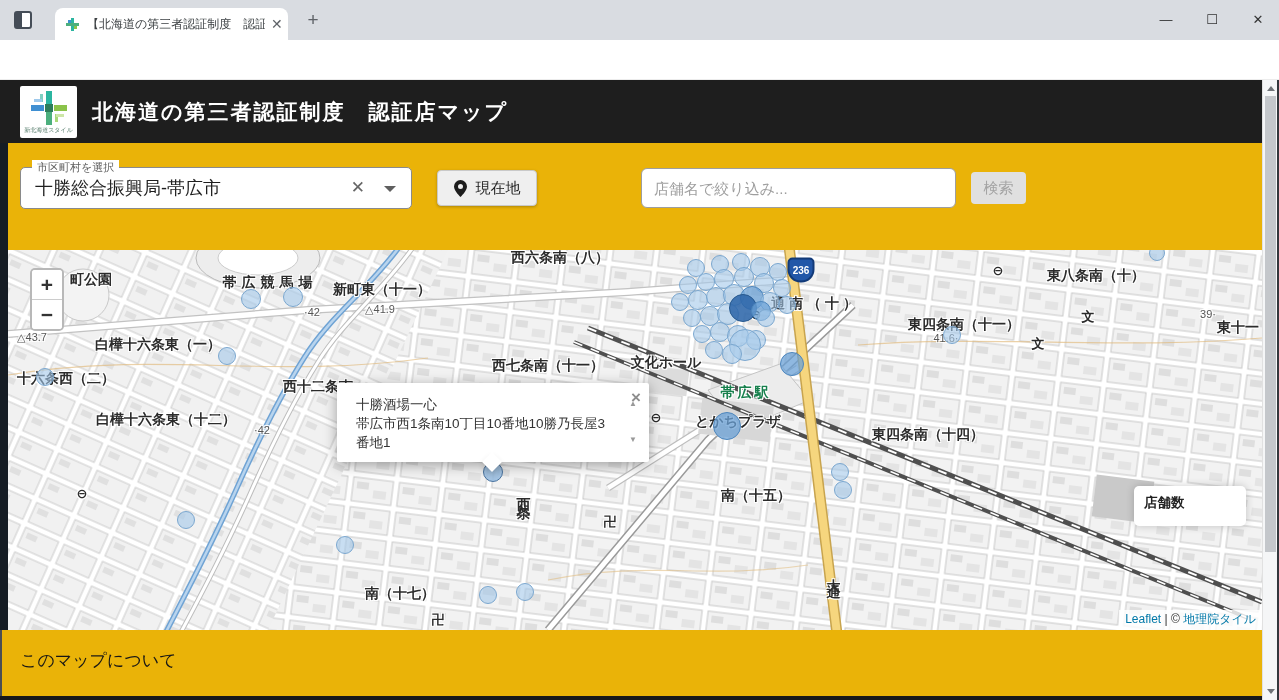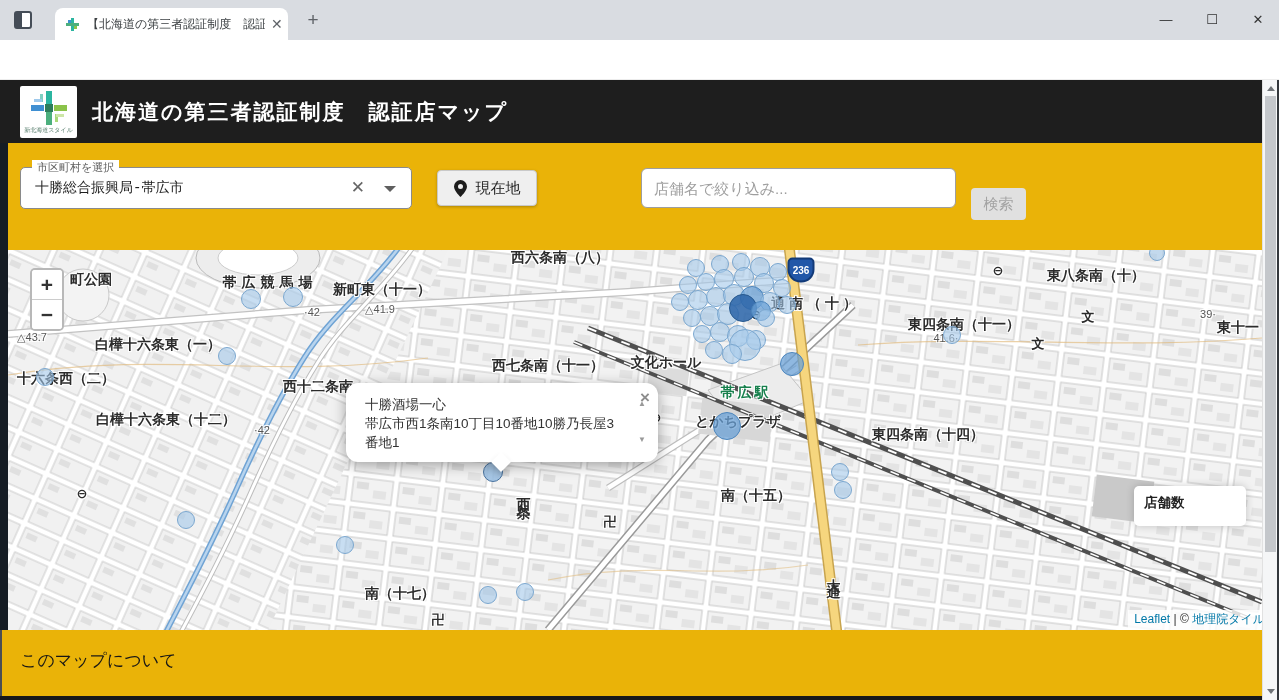--- a/index.html
+++ b/index.html
@@ -32,41 +32,41 @@
   .more-dots{position:absolute;left:1245px;top:49px;width:22px;height:22px;color:#4b4f54;font-size:15px;letter-spacing:1px;line-height:22px;text-align:center;}
   
   .pg-header{position:absolute;left:0;top:80px;width:1262px;height:63px;background:#1e1e1e;}
   .logo-box{position:absolute;left:20px;top:6px;width:57px;height:52px;background:#fff;border-radius:2px;}
   .logo-box svg{display:block;margin:4px auto 0;}
   .logo-text{position:absolute;left:0;bottom:3px;width:100%;text-align:center;font-size:6px;color:#567d6c;letter-spacing:0;}
   .pg-title{position:absolute;left:92px;top:0;height:63px;line-height:63px;color:#fff;font-size:21px;font-weight:bold;letter-spacing:2px;white-space:nowrap;}
   
   .sel-wrap{position:absolute;left:20px;top:167px;width:392px;height:42px;border:1px solid #8a8a8a;border-radius:5px;box-sizing:border-box;background:#fff;}
   .sel-label{position:absolute;left:11px;top:-8px;background:#fff;padding:0 5px;font-size:11px;color:#5f5f5f;}
-  .sel-value{position:absolute;left:14px;top:0;height:40px;line-height:40px;font-size:14px;color:#1f1f1f;white-space:nowrap;font-family:Liberation Mono, monospace;}
+  .sel-value{position:absolute;left:14px;top:0;height:40px;line-height:40px;font-size:18px;color:#1f1f1f;white-space:nowrap;}
   .sel-clear{position:absolute;right:46px;top:0;height:40px;line-height:40px;font-size:17px;color:#666;}
   .sel-arrow{position:absolute;right:15px;top:18px;width:0;height:0;border-left:6px solid transparent;border-right:6px solid transparent;border-top:6px solid #5f5f5f;}
   .btn-locate{position:absolute;left:437px;top:170px;width:100px;height:36px;background:#efefef;border:1px solid #c9c9c9;border-radius:4px;box-shadow:0 1px 3px rgba(0,0,0,.25);box-sizing:border-box;display:flex;align-items:center;justify-content:center;gap:9px;font-size:15px;color:#1d1d1d;}
   .search-input{position:absolute;left:641px;top:168px;width:315px;height:40px;border:1px solid #9e9e9e;border-radius:6px;box-sizing:border-box;padding:0 12px;font-size:15px;color:#222;font-family:inherit;}
   .search-input::placeholder{color:#9e9e9e;}
-  .btn-search{position:absolute;left:971px;top:188px;width:55px;height:32px;background:#e0e0e0;color:#a3a3a3;border:none;border-radius:4px;font-size:15px;font-family:inherit;}
-  
-  .map{position:absolute;left:8px;top:250px;width:1254px;height:380px;background:#fdfdfd;overflow:hidden;padding-left:9px;}
+  .btn-search{position:absolute;left:971px;top:172px;width:55px;height:32px;background:#e0e0e0;color:#a3a3a3;border:none;border-radius:4px;font-size:15px;font-family:inherit;}
+  
+  .map{position:absolute;left:8px;top:250px;width:1254px;height:380px;background:#fdfdfd;overflow:hidden;}
   .map svg.base{position:absolute;left:0;top:0;}
   .mlabel{position:absolute;transform:translate(-50%,-50%);font-size:14px;font-weight:600;color:#2b2b2b;white-space:nowrap;text-shadow:1px 1px 0 #fff,-1px 1px 0 #fff,1px -1px 0 #fff,-1px -1px 0 #fff;}
   .mlabel.green{color:#17804d;}
   .mlabel.elev{font-size:11px;font-weight:400;color:#555;}
   .mlabel.sym{font-size:13px;font-weight:700;}
   .mlabel.vert{writing-mode:vertical-rl;letter-spacing:4px;}
   .marker{position:absolute;border-radius:50%;transform:translate(-50%,-50%);box-sizing:border-box;}
   .shield{position:absolute;transform:translate(-50%,-50%);width:27px;height:25px;background:#2257a8;border:2px solid #123a78;border-radius:5px 5px 13px 13px;color:#fff;font-size:10px;font-weight:bold;text-align:center;line-height:22px;box-sizing:border-box;}
   .zoomctl{position:absolute;left:22px;top:18px;width:30px;border:2px solid rgba(0,0,0,.28);border-radius:5px;background:#fff;overflow:hidden;}
   .zoomctl .zbtn{width:30px;height:29px;text-align:center;line-height:29px;font-size:21px;font-weight:bold;color:#333;background:#fff;}
   .zoomctl .zbtn+.zbtn{border-top:1px solid #ccc;}
-  .popup{position:absolute;left:338px;top:133px;width:312px;height:79px;background:#fff;border-radius:12px;box-shadow:0 3px 14px rgba(0,0,0,.35);box-sizing:border-box;}
+  .popup{position:absolute;left:329px;top:133px;width:312px;height:79px;background:#fff;border-radius:2px;box-shadow:0 3px 14px rgba(0,0,0,.35);box-sizing:border-box;}
   .popup-content{padding:12px 36px 10px 19px;font-size:13.5px;line-height:19px;color:#333;}
   .popup-close{position:absolute;top:5px;right:8px;font-size:17px;color:#8d8d8d;font-weight:bold;}
   .p-arrow{position:absolute;right:12px;font-size:8px;color:#999;}
   .popup-tip{position:absolute;left:148px;bottom:-7px;width:14px;height:14px;background:#fff;transform:rotate(45deg);box-shadow:3px 3px 6px rgba(0,0,0,.15);}
   .legend{position:absolute;left:1126px;top:236px;width:92px;background:#fff;border-radius:5px;box-shadow:0 0 8px rgba(0,0,0,.2);padding:8px 10px;font-size:13px;color:#222;}
   .legend-title{font-weight:bold;font-size:13.5px;margin-bottom:6px;}
   .legend-row{display:flex;align-items:center;gap:5px;margin-bottom:4px;white-space:nowrap;}
   .legend-dot{width:13px;height:13px;border-radius:50%;flex:0 0 auto;}
   .attrib{position:absolute;right:0;bottom:0;background:rgba(255,255,255,.8);font-size:12px;color:#333;padding:1px 6px 2px;white-space:nowrap;}
   .attrib a{color:#0078A8;text-decoration:none;}

